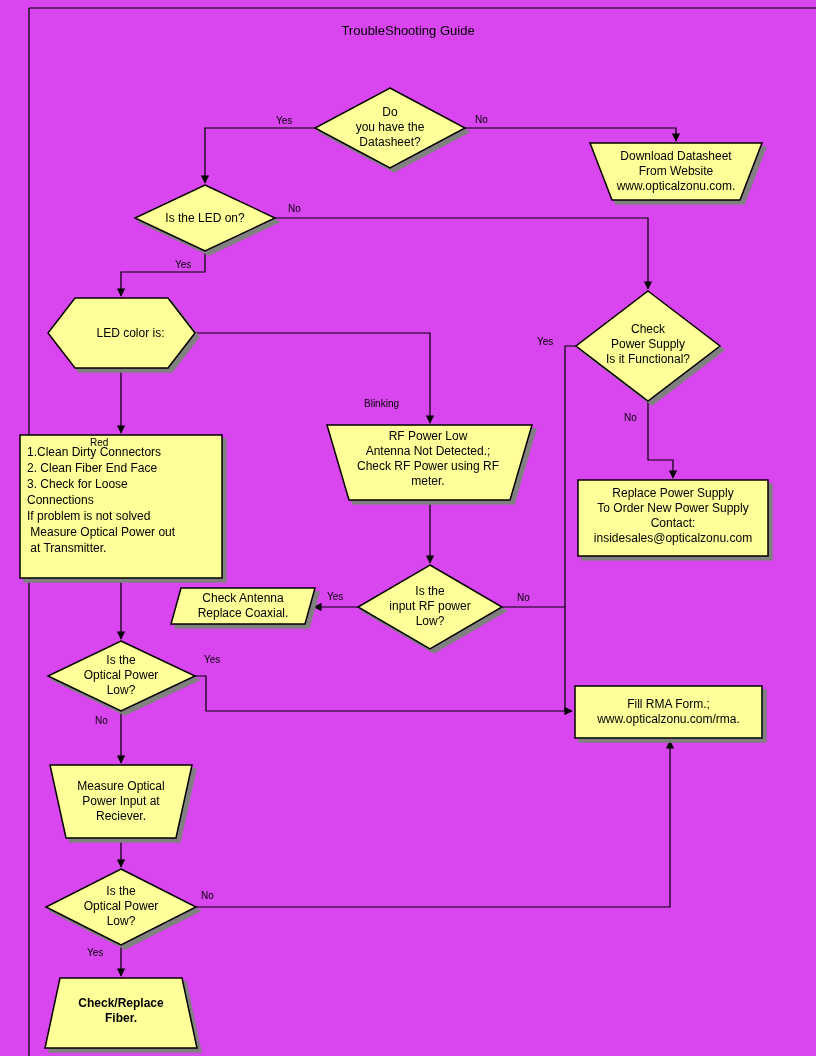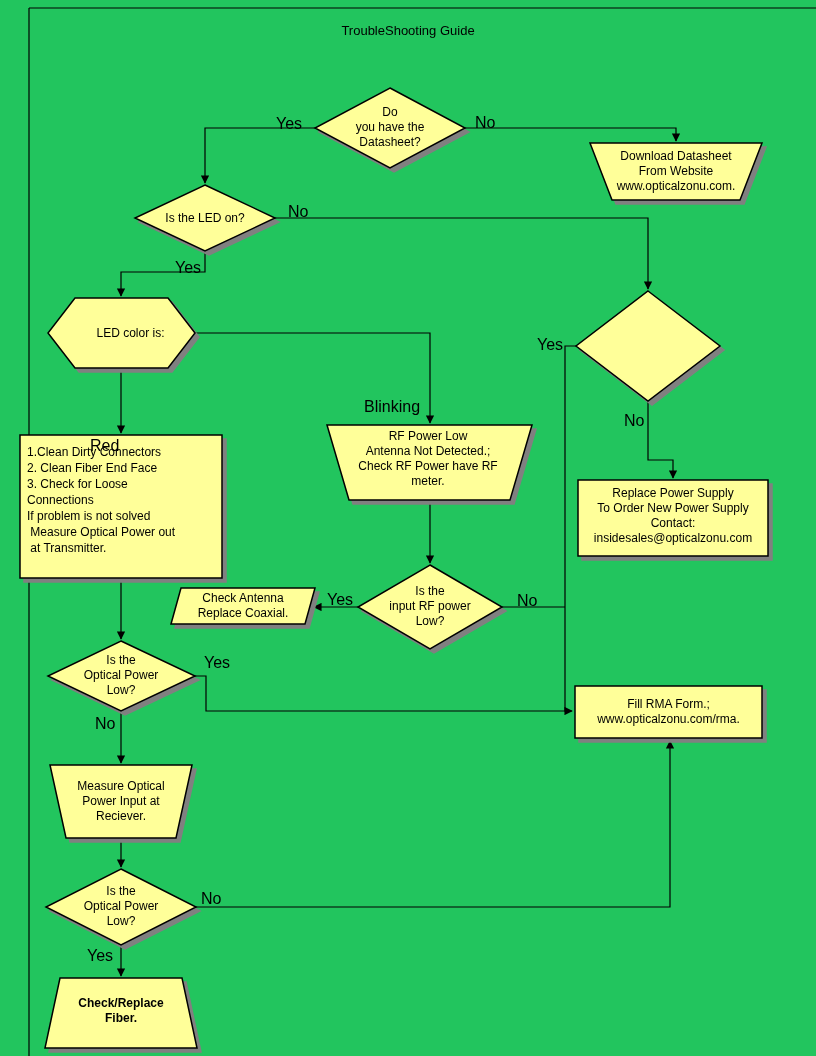--- a/index.html
+++ b/index.html
@@ -3,21 +3,21 @@
 <meta charset="utf-8">
 <style>
   * { margin:0; padding:0; box-sizing:border-box; }
   html, body { background:#ffffff; }
   body {
     width:816px; height:1056px;
     font-family:"Liberation Sans", sans-serif;
     color:#000;
     position:relative;
   }
-  #canvas { position:relative; width:816px; height:1056px; overflow:hidden; background:#22c55e; }
+  #canvas { position:relative; width:816px; height:1056px; overflow:hidden; background:#d946ef; }
   #canvas > svg { position:absolute; left:0; top:0; }
   .shape {
     fill: var(--node-fill, #FFFF99);
     stroke: var(--node-border, #000000);
     stroke-width: 1.5;
     filter: drop-shadow(4px 4px 0 var(--shadow, #808080));
   }
   .connector {
     fill:none;
     stroke: var(--line, #000000);
@@ -26,21 +26,21 @@
   .pageline { stroke:#000; stroke-width:1.2; }
   .title {
     position:absolute; left:0; top:23px; width:816px;
     text-align:center; font-size:13px;
   }
   .node-label {
     position:absolute; font-size:12px; line-height:15px;
     text-align:center; white-space:pre-line;
   }
   .node-label.left { text-align:left; white-space:pre; line-height:16px; }
-  .edge-label { position:absolute; font-size:16px; }
+  .edge-label { position:absolute; font-size:10px; }
 </style>
 </head>
 <body>
 
 <div id="canvas">
 
   <svg width="816" height="1056" viewBox="0 0 816 1056">
     <defs>
       <marker id="arr" viewBox="0 0 10 10" refX="9" refY="5" markerWidth="7" markerHeight="7" orient="auto">
         <path d="M0,0 L10,5 L0,10 z" fill="#000"></path>
@@ -88,30 +88,33 @@
   <div class="title">TroubleShooting Guide</div>
 
   <div class="node-label" style="left:594px;top:149px;width:164px;">Download Datasheet
 From Website
 www.opticalzonu.com.</div>
   <div class="node-label" style="left:320px;top:105px;width:140px;">Do
 you have the
 Datasheet?</div>
   <div class="node-label" style="left:140px;top:211px;width:130px;">Is the LED on?</div>
   <div class="node-label" style="left:58px;top:326px;width:145px;">LED color is:</div>
+  <div class="node-label" style="left:580px;top:322px;width:136px;">Check
+Power Supply
+Is it Functional?</div>
   <div class="node-label left" style="left:27px;top:444px;width:192px;">1.Clean Dirty Connectors
 2. Clean Fiber End Face
 3. Check for Loose
 Connections
 If problem is not solved
  Measure Optical Power out
  at Transmitter.</div>
   <div class="node-label" style="left:337px;top:429px;width:182px;">RF Power Low
 Antenna Not Detected.;
-Check RF Power have RF
+Check RF Power using RF
 meter.</div>
   <div class="node-label" style="left:178px;top:591px;width:130px;">Check Antenna
 Replace Coaxial.</div>
   <div class="node-label" style="left:580px;top:486px;width:186px;">Replace Power Supply
 To Order New Power Supply
 Contact:
 insidesales@opticalzonu.com</div>
   <div class="node-label" style="left:365px;top:584px;width:130px;">Is the
 input RF power
 Low?</div>

